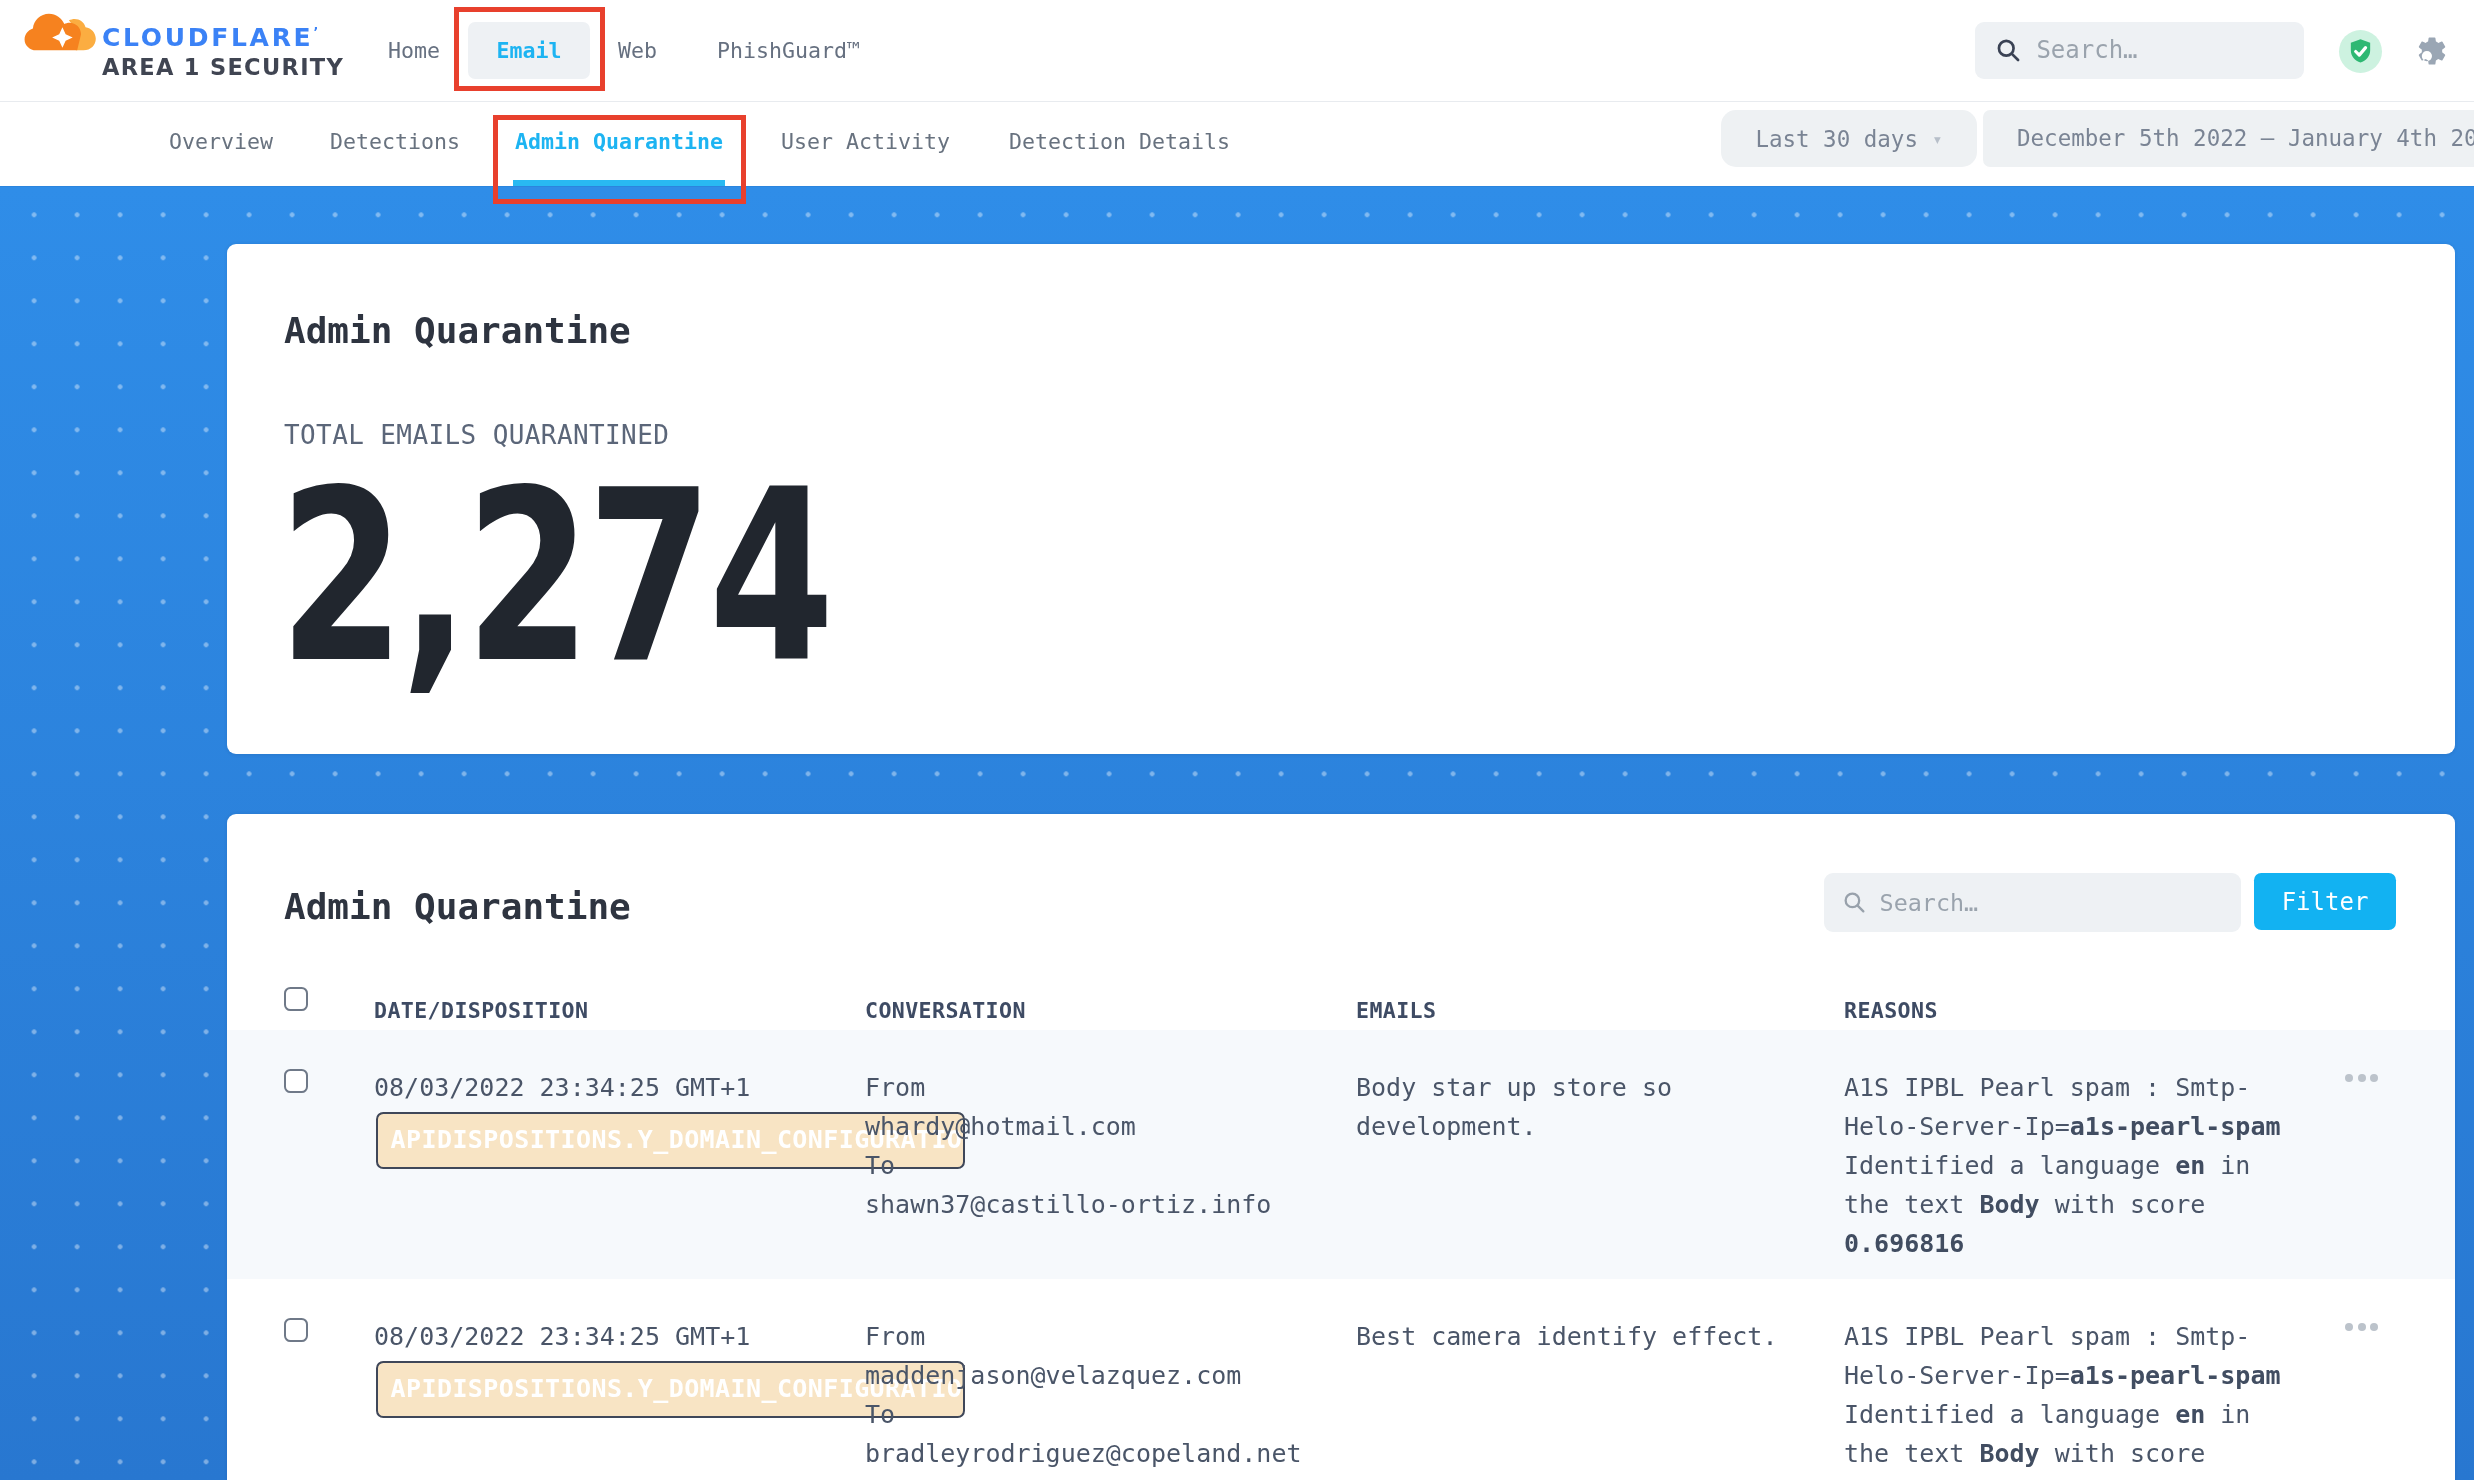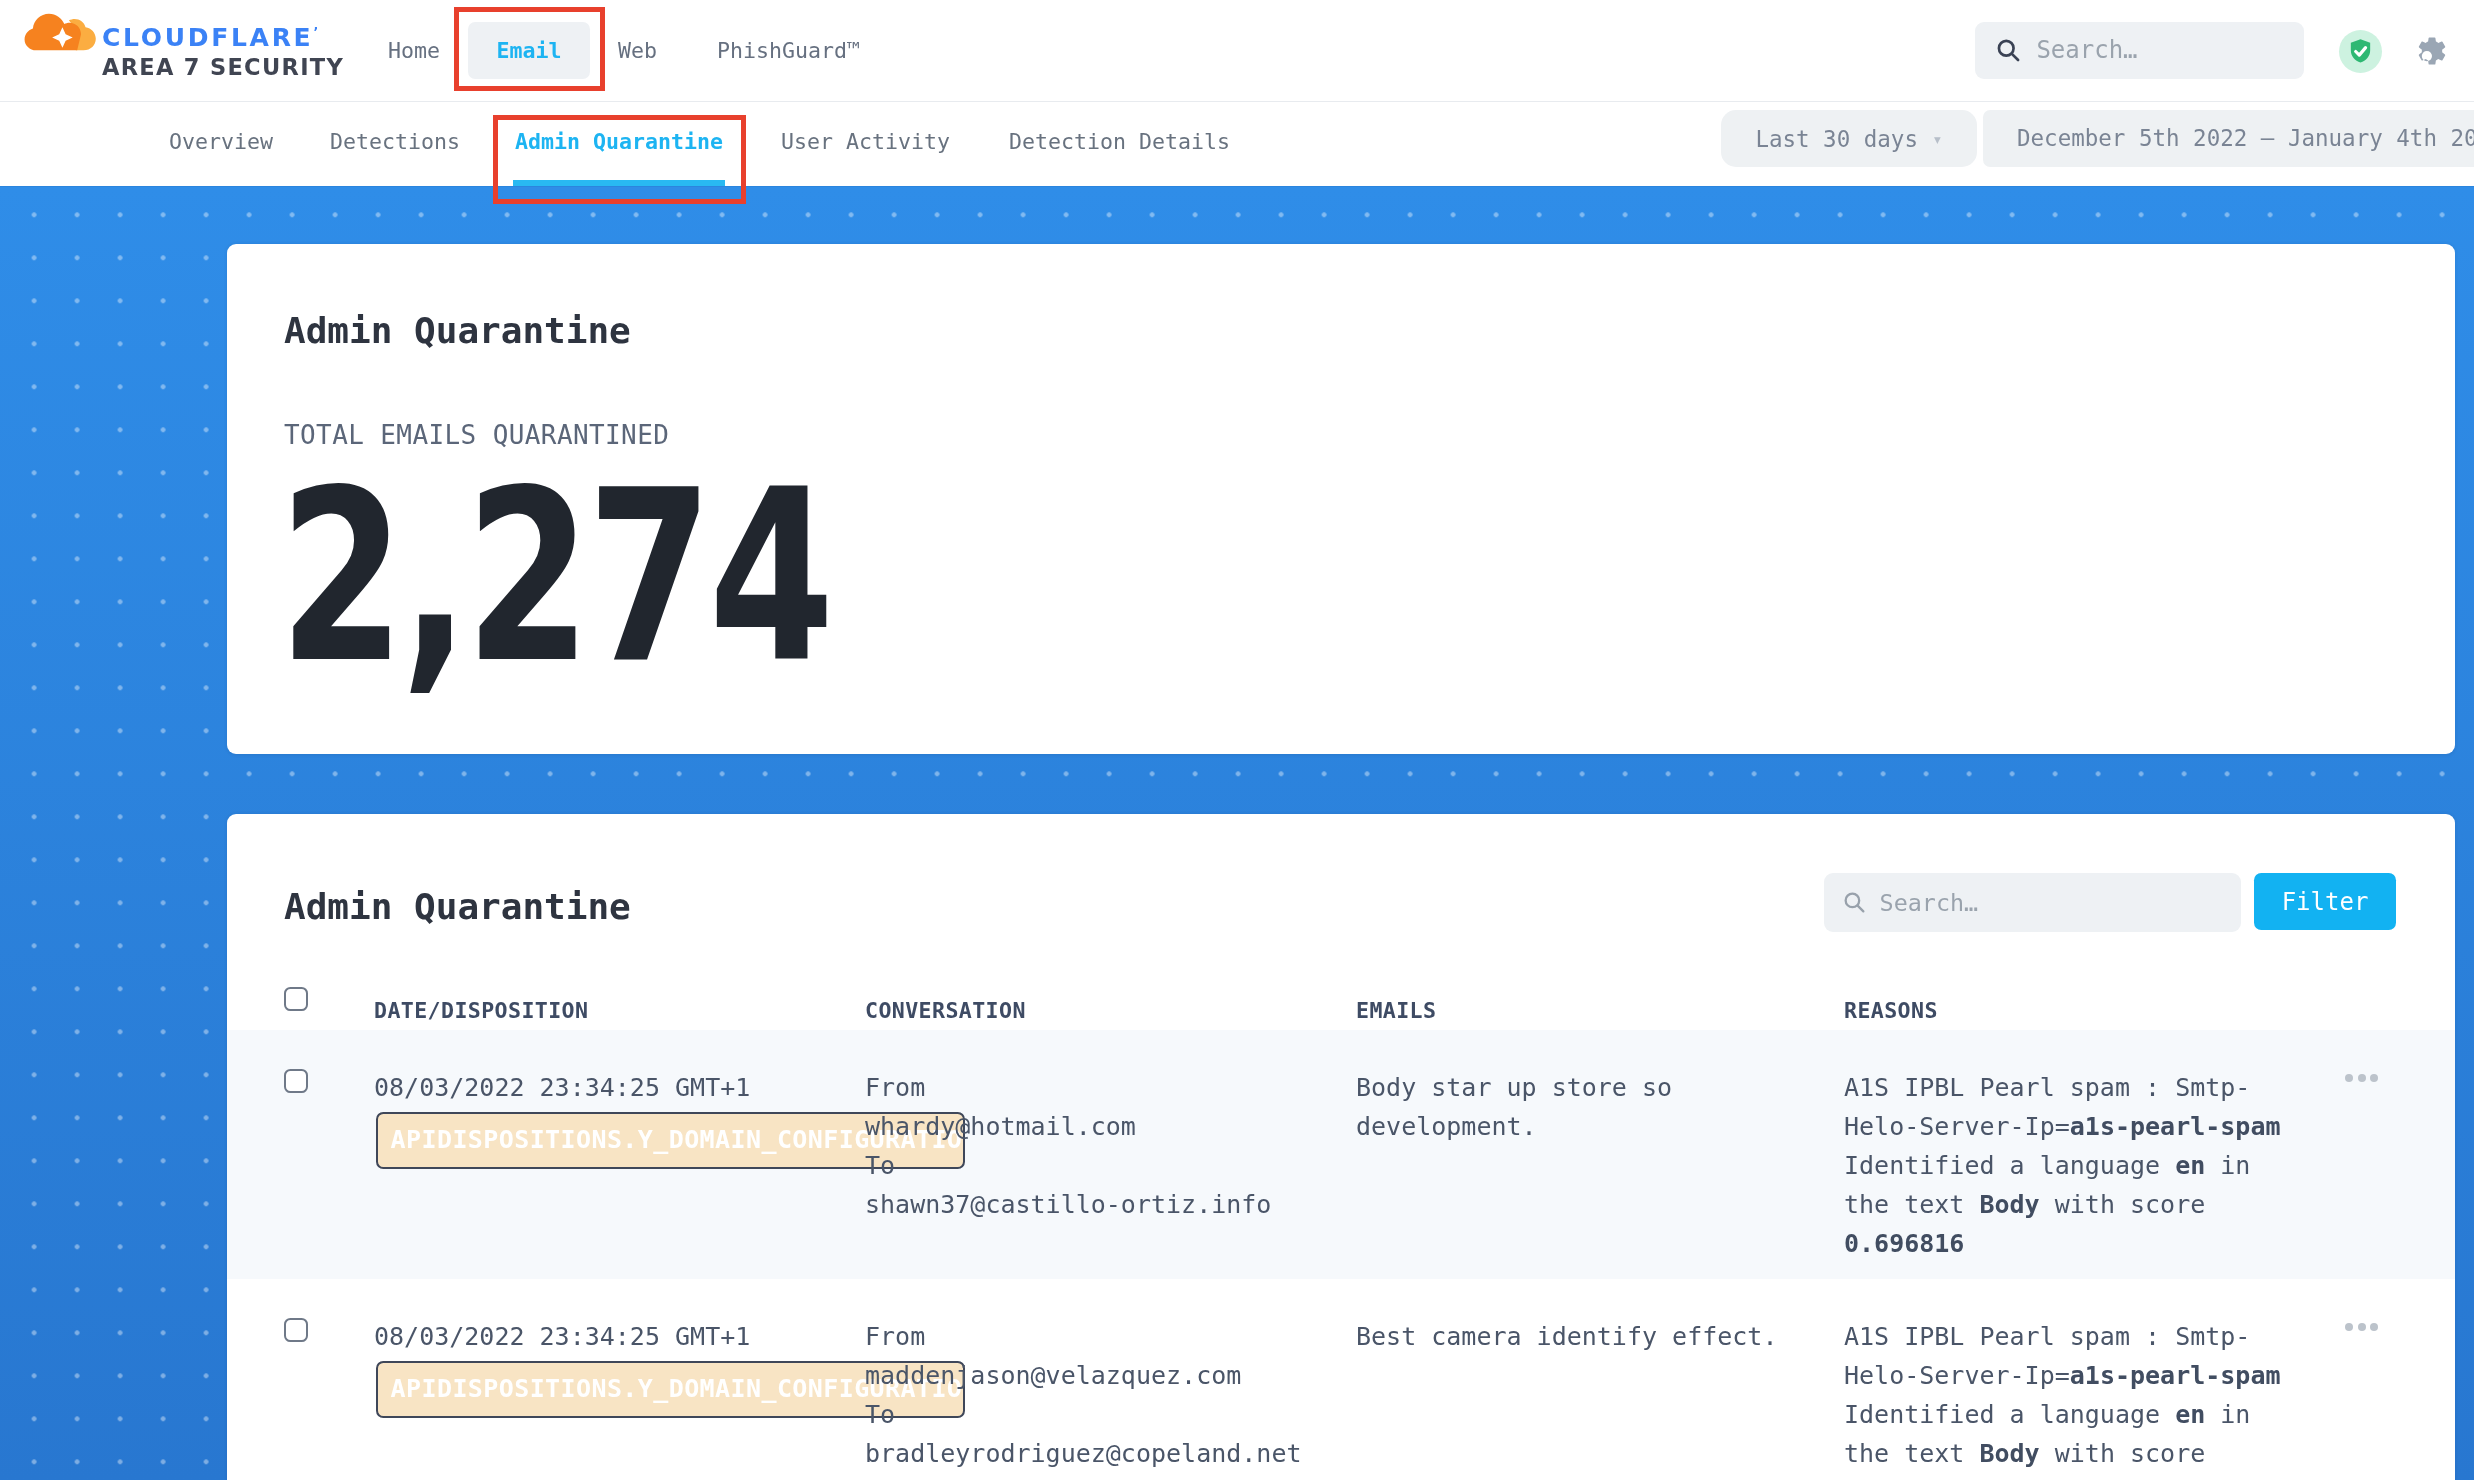--- a/index.html
+++ b/index.html
@@ -97,21 +97,21 @@
 <div id="screen">
   <div class="blue-bg"></div>
 
   <div class="header">
     <svg class="logo-cloud" viewBox="0 0 120 70">
       <path fill="#fbad41" d="M96 62c11 0 19-8 19-18 0-9-7-17-16-18-2-8-9-13-17-13-3 0-6 1-9 2 5 5 8 12 8 19l3 28z"></path>
       <path fill="#f6821f" d="M86 62H22C12 62 4 54 4 45c0-8 6-15 13-17C18 15 29 5 42 5c11 0 20 7 24 16 2-1 5-2 8-2 10 0 18 8 18 18l-6 25z"></path>
       <path fill="#fff" d="M63 26l5 11 11 5-11 5-5 11-5-11-11-5 11-5z"></path>
     </svg>
     <div class="brand"><span>CLOUDFLARE</span><span class="tm">’</span></div>
-    <div class="brand-sub">AREA 7 SECURITY</div>
+    <div class="brand-sub">AREA 1 SECURITY</div>
 
     <span class="topnav-item" style="left:388px">Home</span>
     <span class="email-pill">Email</span>
     <span class="topnav-item" style="left:618px">Web</span>
     <span class="topnav-item" style="left:717px">PhishGuard™</span>
 
     <div class="search-pill">
       <svg width="27" height="27" viewBox="0 0 24 24" fill="none" stroke="#3a4254" stroke-width="2.4" stroke-linecap="round">
         <circle cx="10" cy="10" r="6.5"></circle>
           <line x1="15" y1="15" x2="20.5" y2="20.5"></line>

